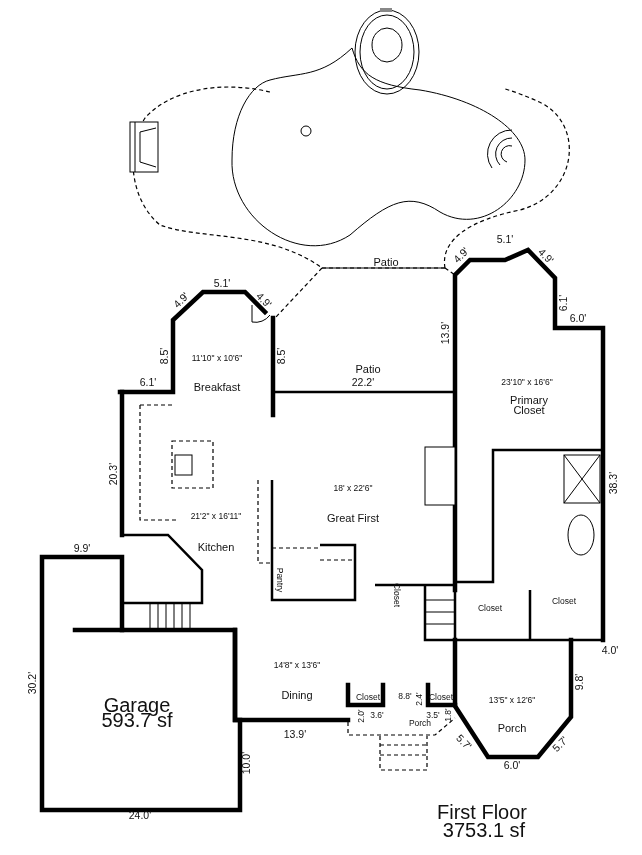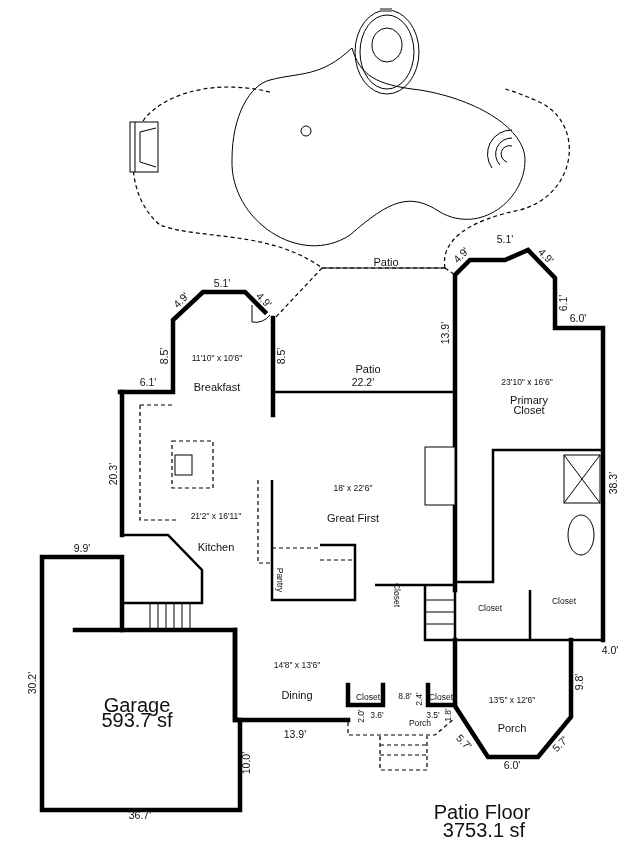--- a/index.html
+++ b/index.html
@@ -118,41 +118,41 @@
 <div class="lbl small" style="left:368px;top:697px">Closet</div>
 <div class="lbl small" style="left:441px;top:697px">Closet</div>
 <div class="lbl room-sub" style="left:420px;top:723px">Porch</div>
 
 <div class="lbl room" style="left:512px;top:684px">Porch</div>
 <div class="lbl room-sub" style="left:512px;top:700px">13'5" x 12'6"</div>
 
 <div class="lbl big" style="left:137px;top:705px">Garage</div>
 <div class="lbl big" style="left:137px;top:720px">593.7 sf</div>
 
-<div class="lbl big" style="left:482px;top:812px">Patio Floor</div>
+<div class="lbl big" style="left:482px;top:812px">First Floor</div>
 <div class="lbl big" style="left:484px;top:830px">3753.1 sf</div>
 
 <div class="lbl dim rot45" style="left:181px;top:300px">4.9'</div>
 <div class="lbl dim" style="left:222px;top:283px">5.1'</div>
 <div class="lbl dim rot45b" style="left:264px;top:300px">4.9'</div>
 <div class="lbl dim rot" style="left:164px;top:356px">8.5'</div>
 <div class="lbl dim rot" style="left:281px;top:356px">8.5'</div>
 <div class="lbl dim" style="left:148px;top:382px">6.1'</div>
 <div class="lbl dim" style="left:363px;top:382px">22.2'</div>
 <div class="lbl dim rot" style="left:445px;top:333px">13.9'</div>
 <div class="lbl dim rot45" style="left:461px;top:255px">4.9'</div>
 <div class="lbl dim" style="left:505px;top:239px">5.1'</div>
 <div class="lbl dim rot45b" style="left:546px;top:256px">4.9'</div>
 <div class="lbl dim rot" style="left:563px;top:303px">6.1'</div>
 <div class="lbl dim" style="left:578px;top:318px">6.0'</div>
 <div class="lbl dim rot" style="left:613px;top:483px">38.3'</div>
 <div class="lbl dim rot" style="left:113px;top:474px">20.3'</div>
 <div class="lbl dim" style="left:82px;top:548px">9.9'</div>
 <div class="lbl dim rot" style="left:32px;top:683px">30.2'</div>
-<div class="lbl dim" style="left:140px;top:815px">36.7'</div>
+<div class="lbl dim" style="left:140px;top:815px">24.0'</div>
 <div class="lbl dim rot" style="left:246px;top:763px">10.0'</div>
 <div class="lbl dim" style="left:295px;top:734px">13.9'</div>
 <div class="lbl small" style="left:405px;top:696px">8.8'</div>
 <div class="lbl small rot" style="left:361px;top:716px">2.0'</div>
 <div class="lbl small" style="left:377px;top:715px">3.6'</div>
 <div class="lbl small rot" style="left:419px;top:699px">2.4'</div>
 <div class="lbl small" style="left:433px;top:715px">3.5'</div>
 <div class="lbl small rot" style="left:448px;top:715px">1.8'</div>
 <div class="lbl dim" style="left:610px;top:650px">4.0'</div>
 <div class="lbl dim rot" style="left:579px;top:682px">9.8'</div>

